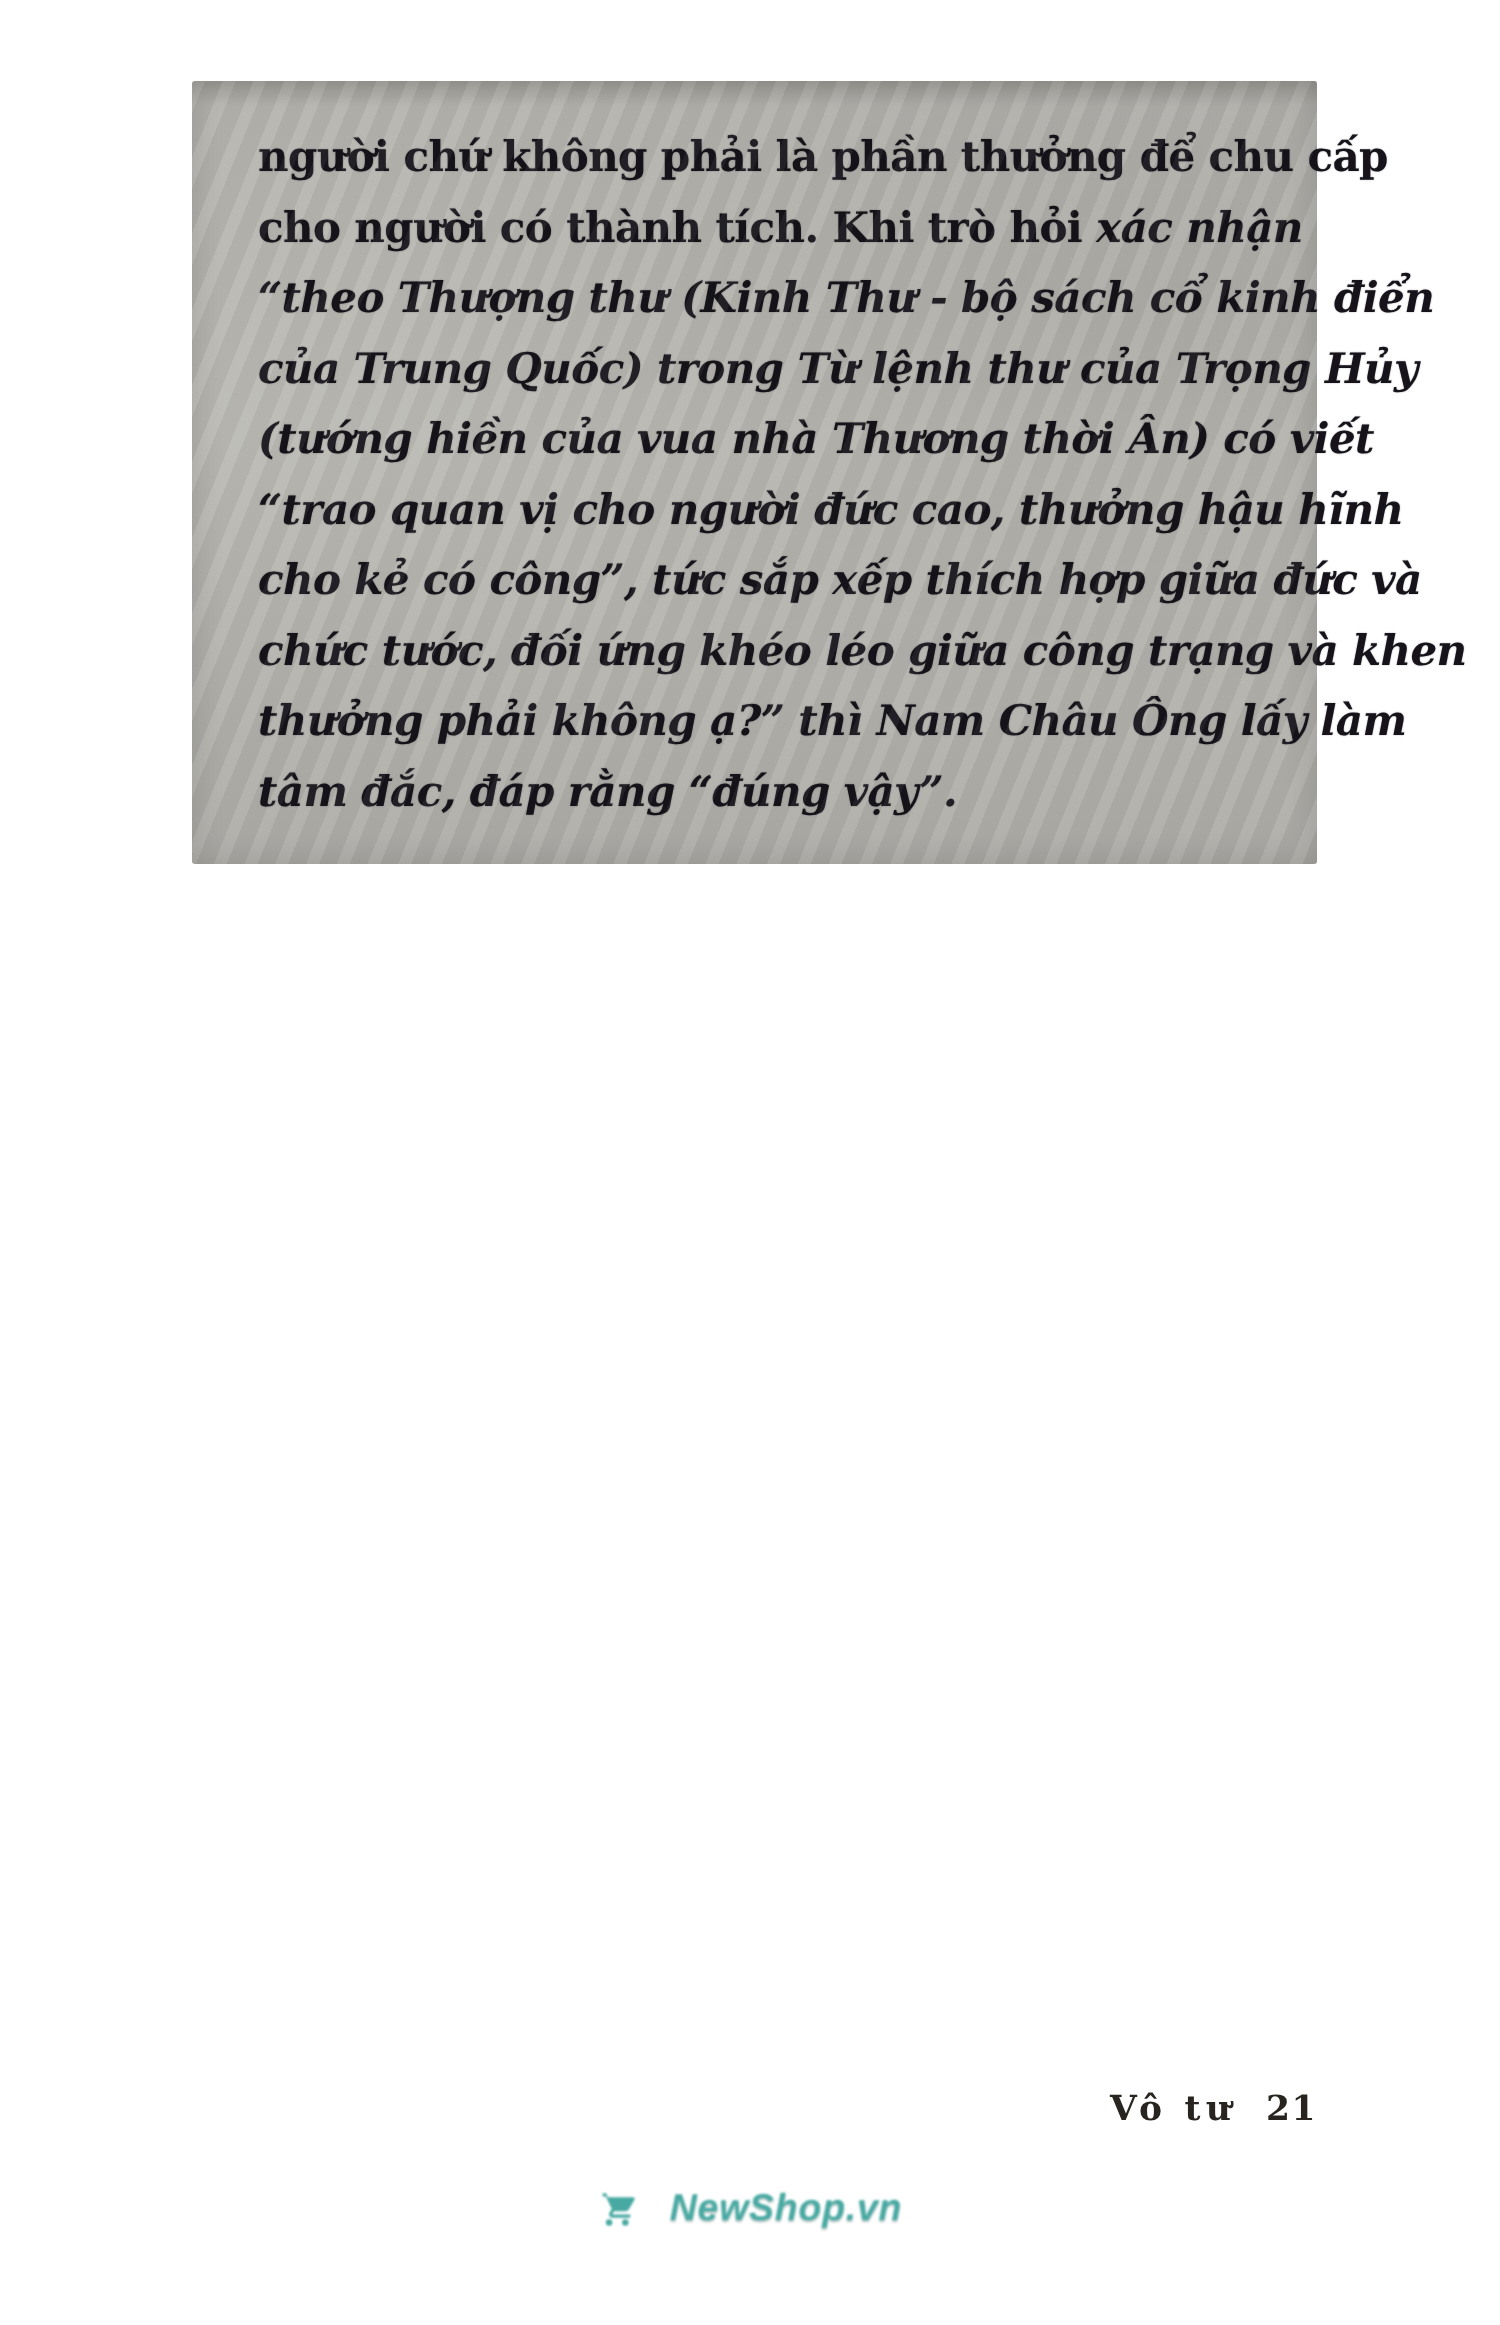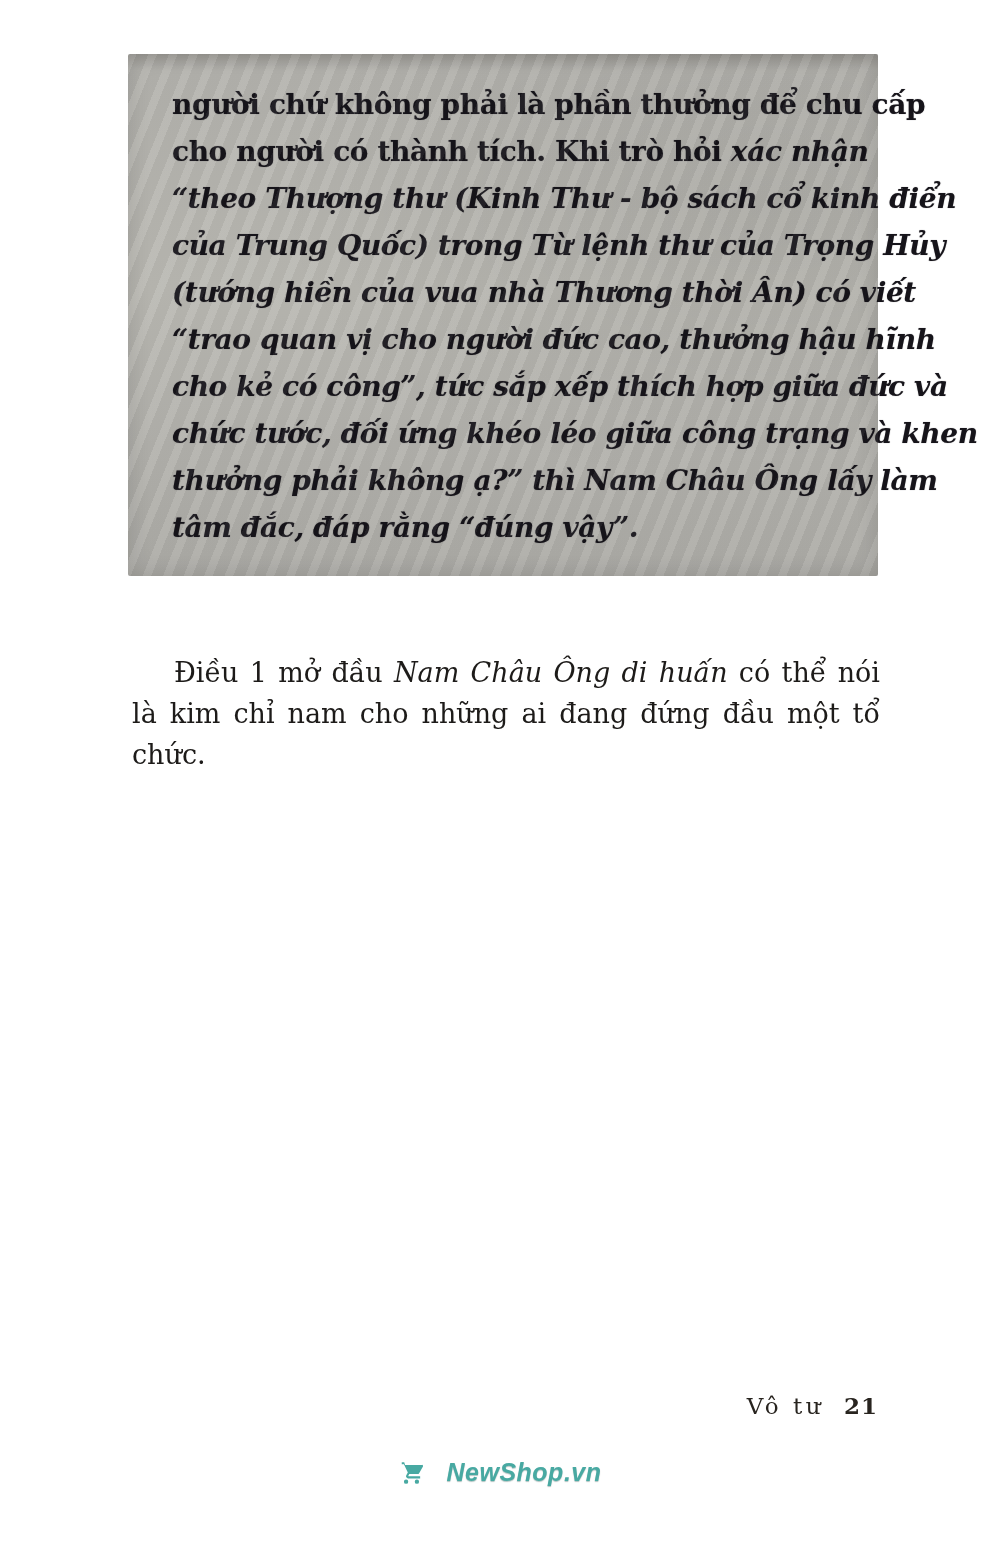--- a/index.html
+++ b/index.html
@@ -69,21 +69,21 @@
   .page-footer {
     position: absolute;
     top: 1392px;
     right: 122px;
     display: flex;
     align-items: baseline;
     gap: 20px;
     color: #28241f;
     font-size: 23px;
   }
-  .footer-label { letter-spacing: 3.5px; }
+  .footer-label { letter-spacing: 3.5px; font-weight: bold; }
   .footer-num { letter-spacing: 1px; font-weight: bold; }
 
   
   .watermark {
     position: absolute;
     left: 50%;
     top: 1458px;
     transform: translateX(-50%);
     display: flex;
     align-items: center;
@@ -117,21 +117,20 @@
         <div class="q-line"><span class="it">“trao quan vị cho người đức cao, thưởng hậu hĩnh</span></div>
         <div class="q-line"><span class="it">cho kẻ có công”, tức sắp xếp thích hợp giữa đức và</span></div>
         <div class="q-line"><span class="it">chức tước, đối ứng khéo léo giữa công trạng và khen</span></div>
         <div class="q-line"><span class="it">thưởng phải không ạ?” thì Nam Châu Ông lấy làm</span></div>
         <div class="q-line"><span class="it">tâm đắc, đáp rằng “đúng vậy”.</span></div>
       </div>
   </div>
 
   <div class="body-text">
     <div>
-        <p class="body-p"><span>Điều 1 mở đầu </span><span class="it">Nam Châu Ông di huấn</span><span> có thể nói là kim chỉ nam cho những ai đang đứng đầu một tổ chức.</span></p>
       </div>
   </div>
 
   <div class="page-footer">
     <span class="footer-label">Vô tư</span>
     <span class="footer-num">21</span>
   </div>
 
   <div class="watermark">
     <span class="cart-icon-wrap">

